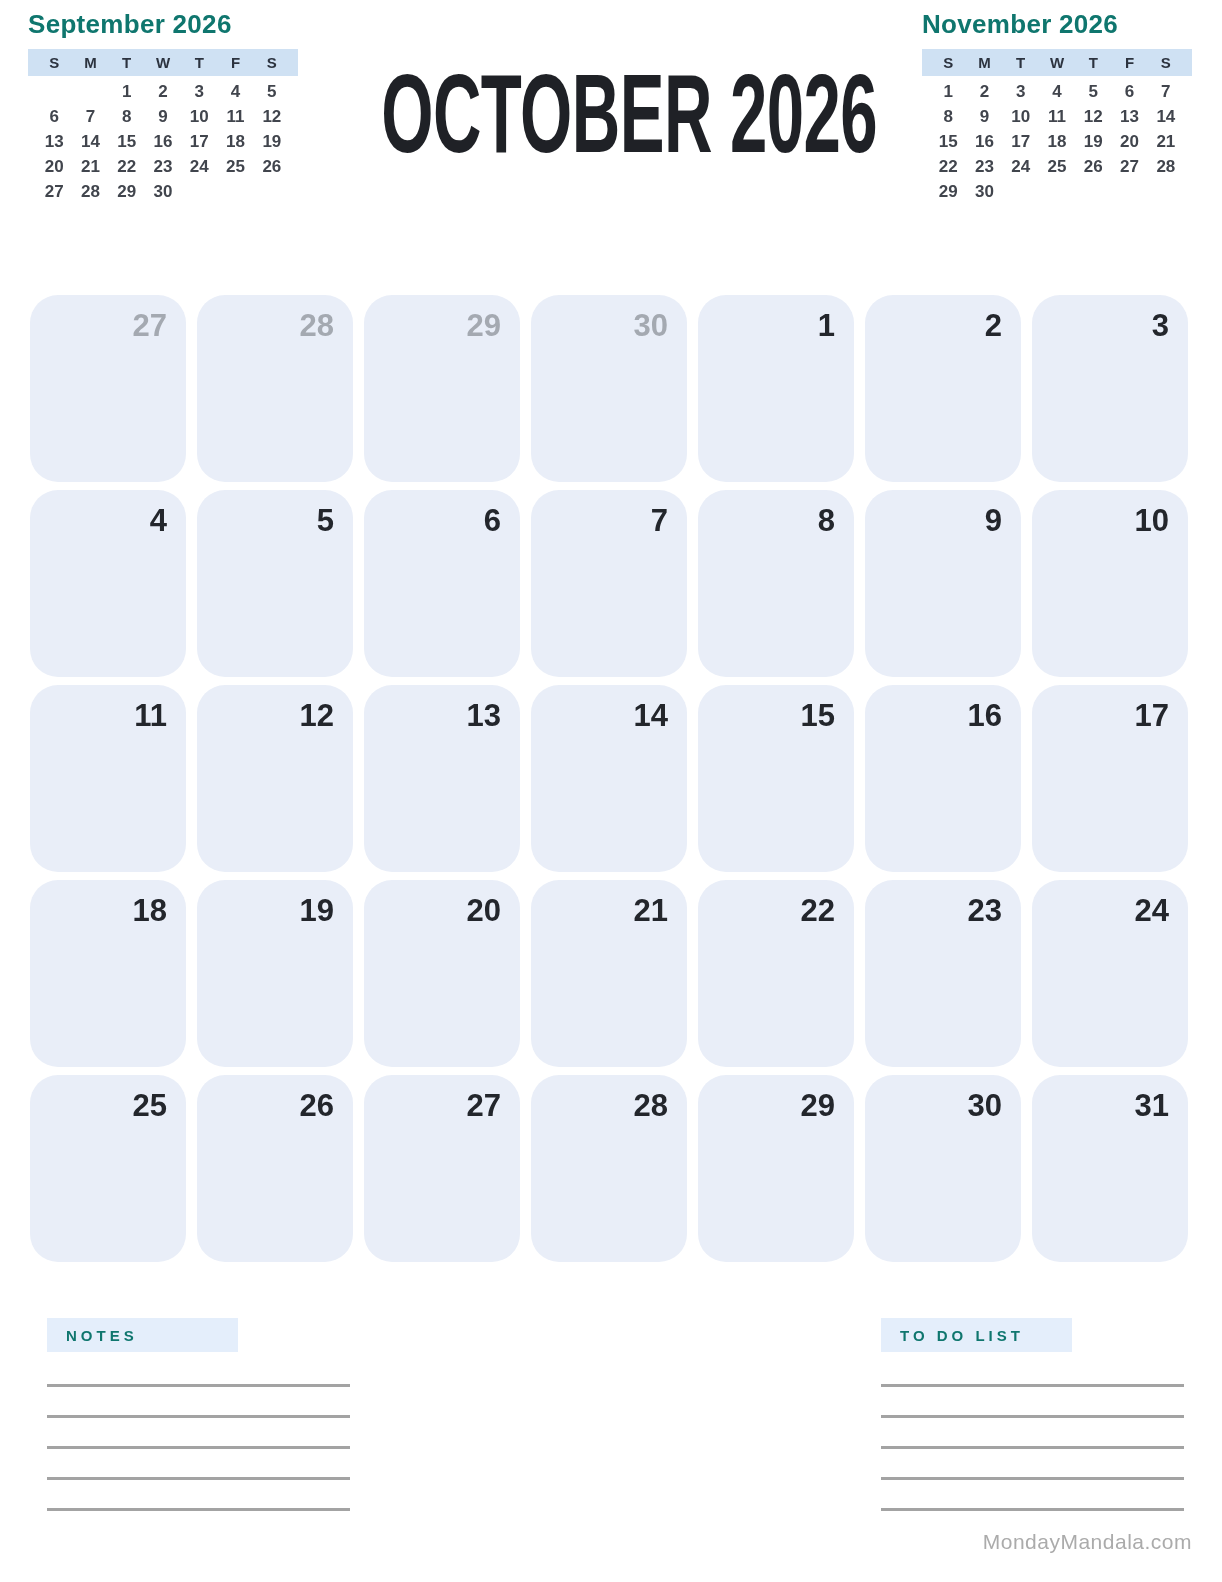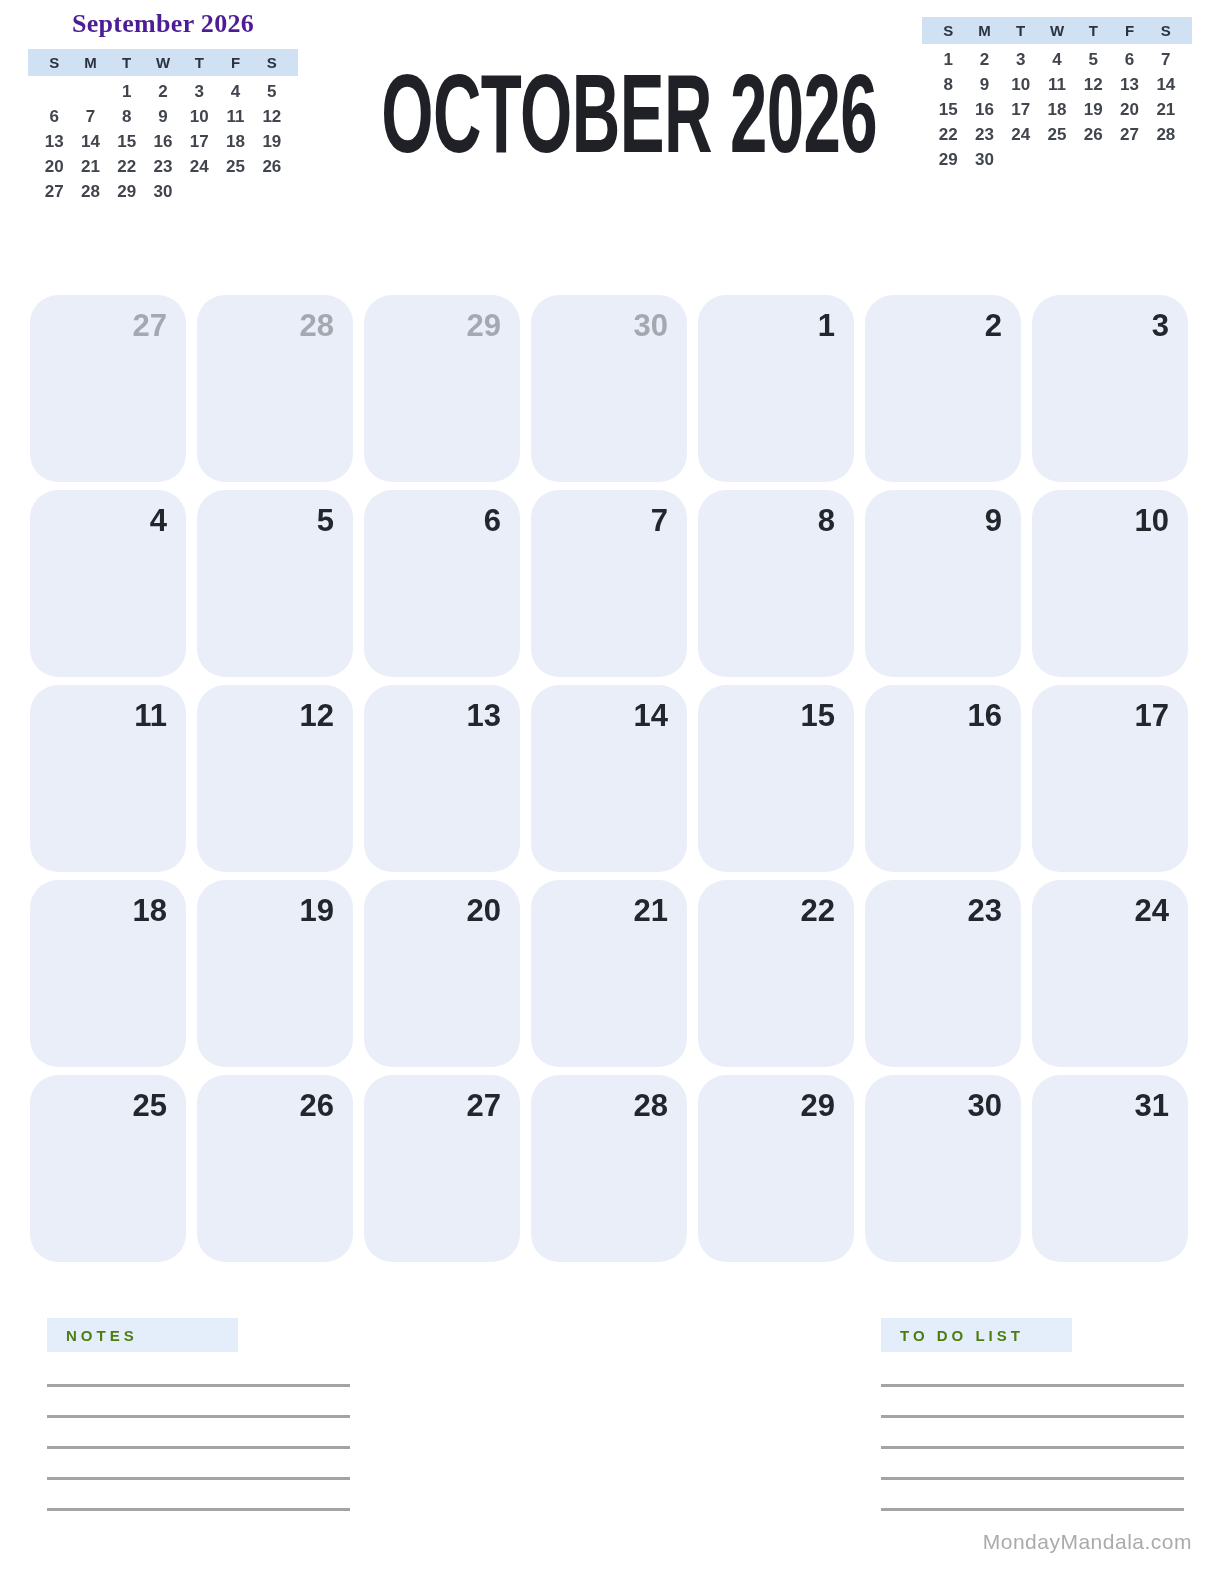--- a/index.html
+++ b/index.html
@@ -11,27 +11,25 @@
     background: #ffffff;
     font-family: "Liberation Sans", sans-serif;
     overflow: hidden;
   }
 
   
   .mini-cal { position: absolute; top: 8px; width: 270px; }
   #mini-september { left: 28px; }
   #mini-november  { left: 922px; }
   .mini-title {
-    text-align: center;
     font-size: 26px;
     font-weight: bold;
-    color: #4c1d95;
+    color: #0f766e;
     letter-spacing: 0.3px;
     line-height: 32px;
-    font-family: Liberation Serif, serif;
   }
   .mini-head {
     margin-top: 9px;
     height: 27px;
     background: #cfe1f3;
     display: grid;
     grid-template-columns: repeat(7, 1fr);
     align-items: center;
     padding: 0 8px;
   }
@@ -129,21 +127,21 @@
   .label-band {
     width: 191px;
     height: 34px;
     background: #e4eefb;
     display: flex;
     align-items: center;
     padding-left: 19px;
     font-size: 15px;
     font-weight: bold;
     letter-spacing: 4px;
-    color: #4d7c0f;
+    color: #0f766e;
   }
   .lines { margin-top: 32px; }
   .line {
     height: 3px;
     background: #a3a3a3;
     margin-bottom: 28px;
   }
 
   
   .footer {
@@ -208,20 +206,21 @@
         <div></div>
         <div></div>
       </div>
   </div>
 
   <div class="main-title">
     <span>OCTOBER 2026</span>
   </div>
 
   <div class="mini-cal" id="mini-november">
+    <div class="mini-title">November 2026</div>
     <div class="mini-head">
         <div>S</div>
         <div>M</div>
         <div>T</div>
         <div>W</div>
         <div>T</div>
         <div>F</div>
         <div>S</div>
       </div>
     <div class="mini-grid">

